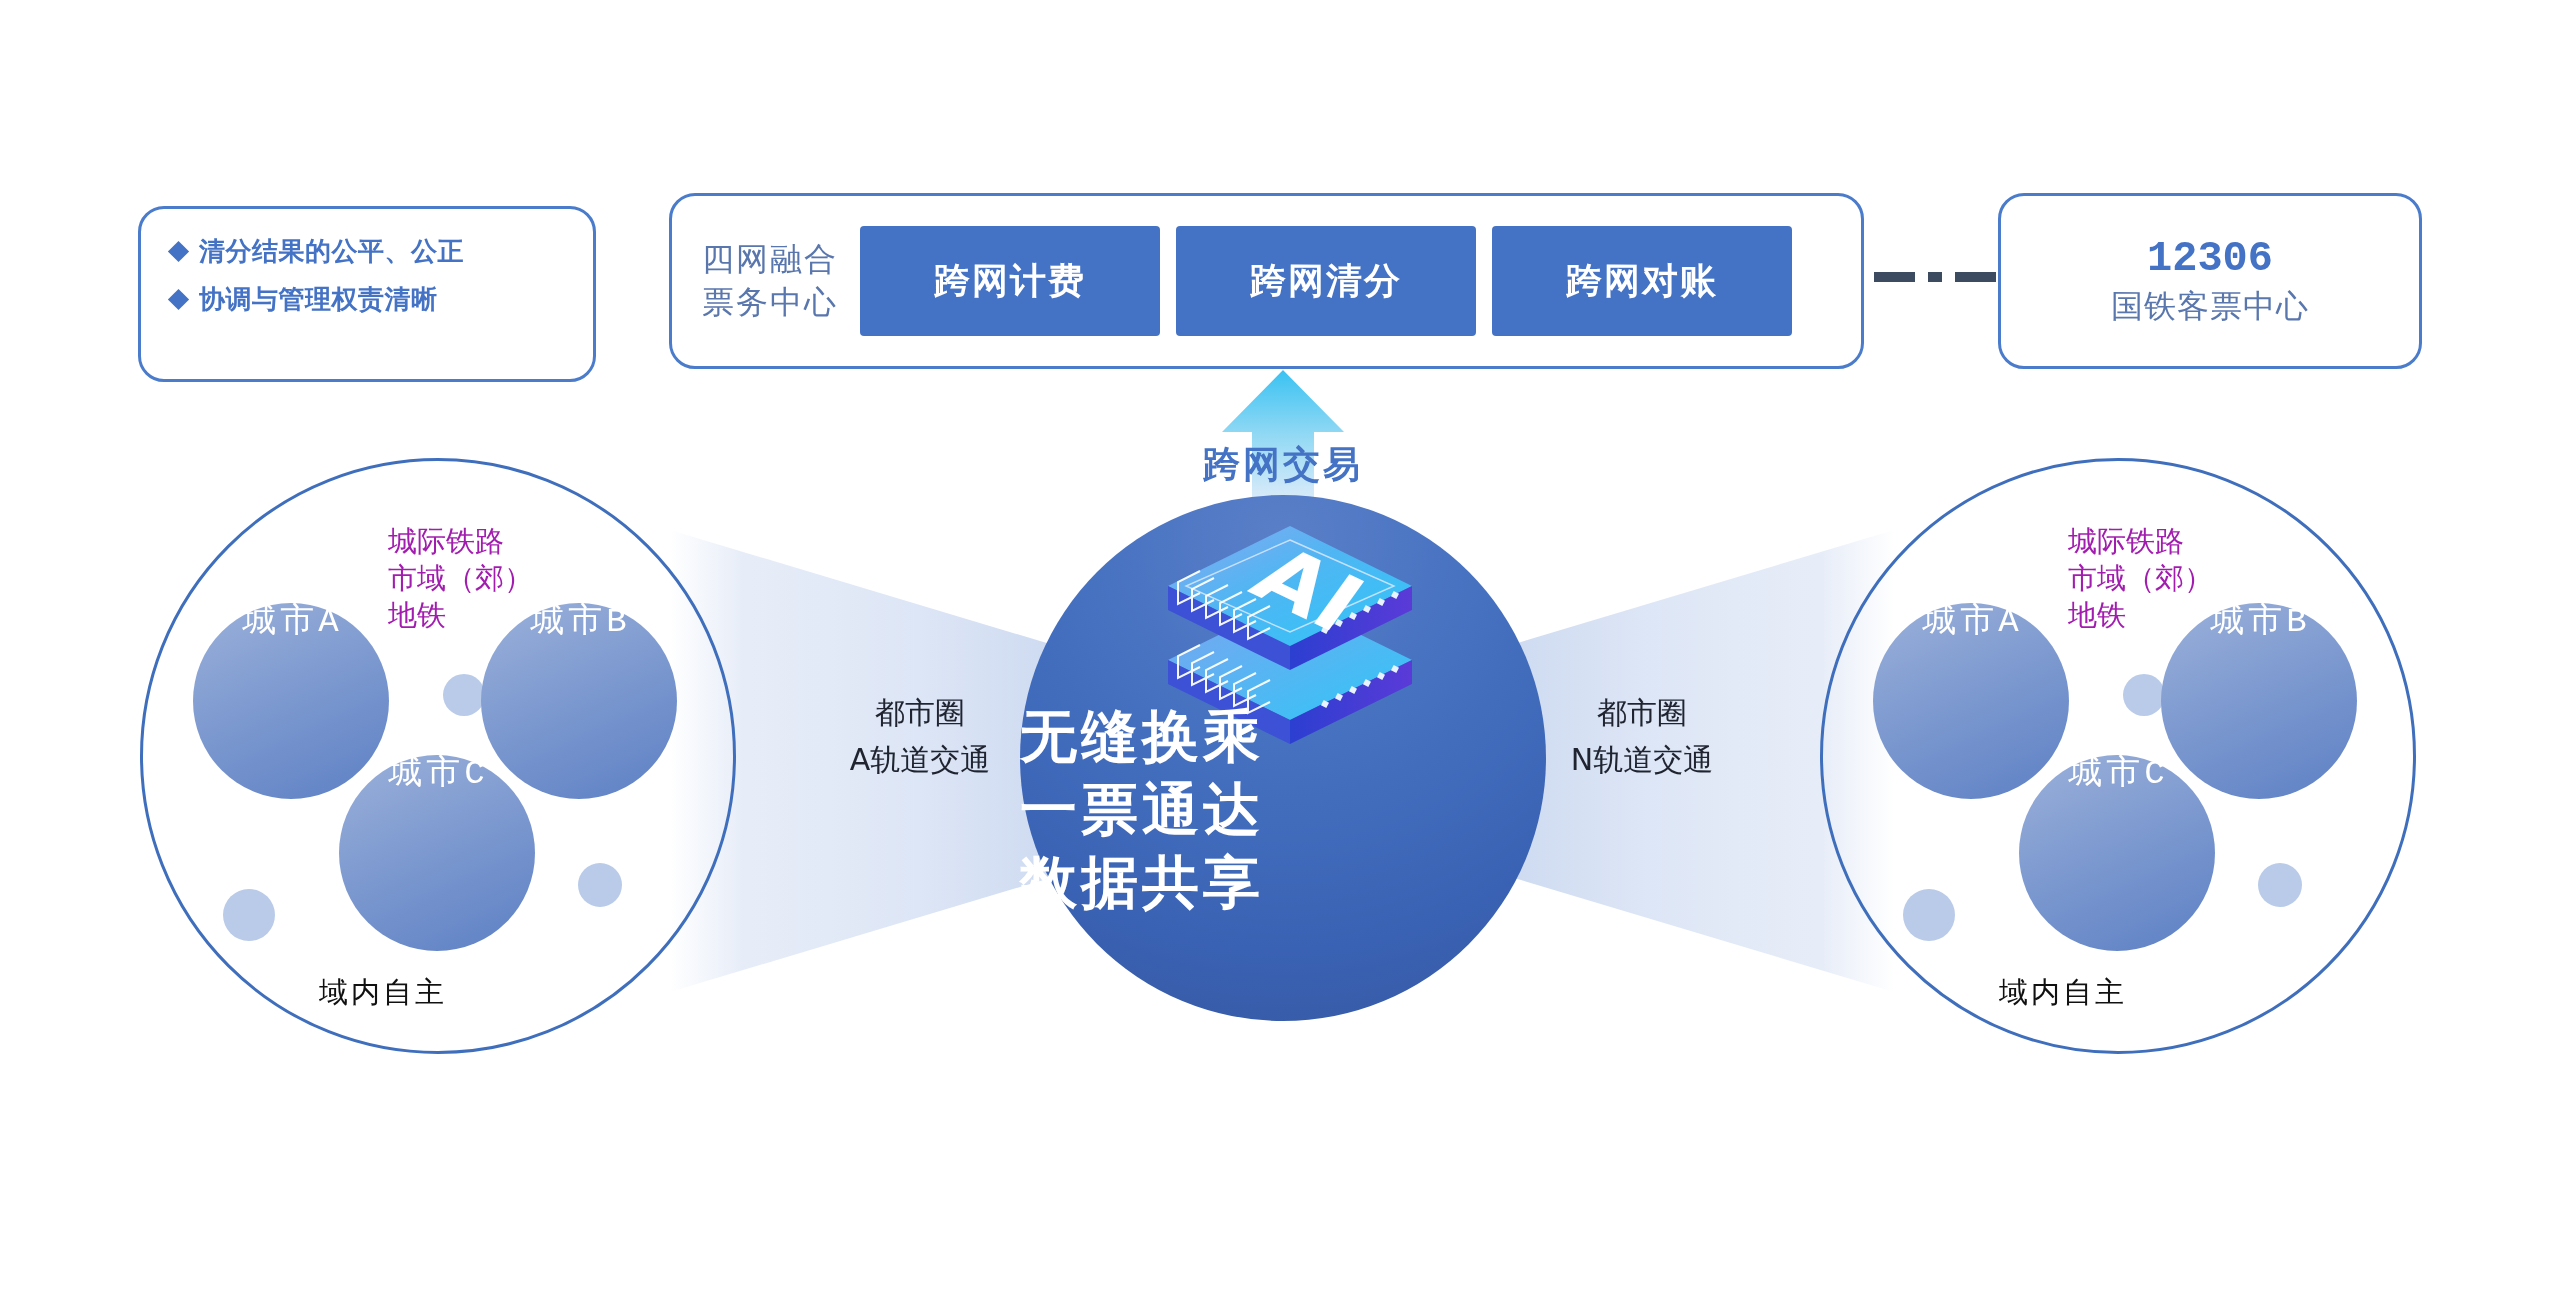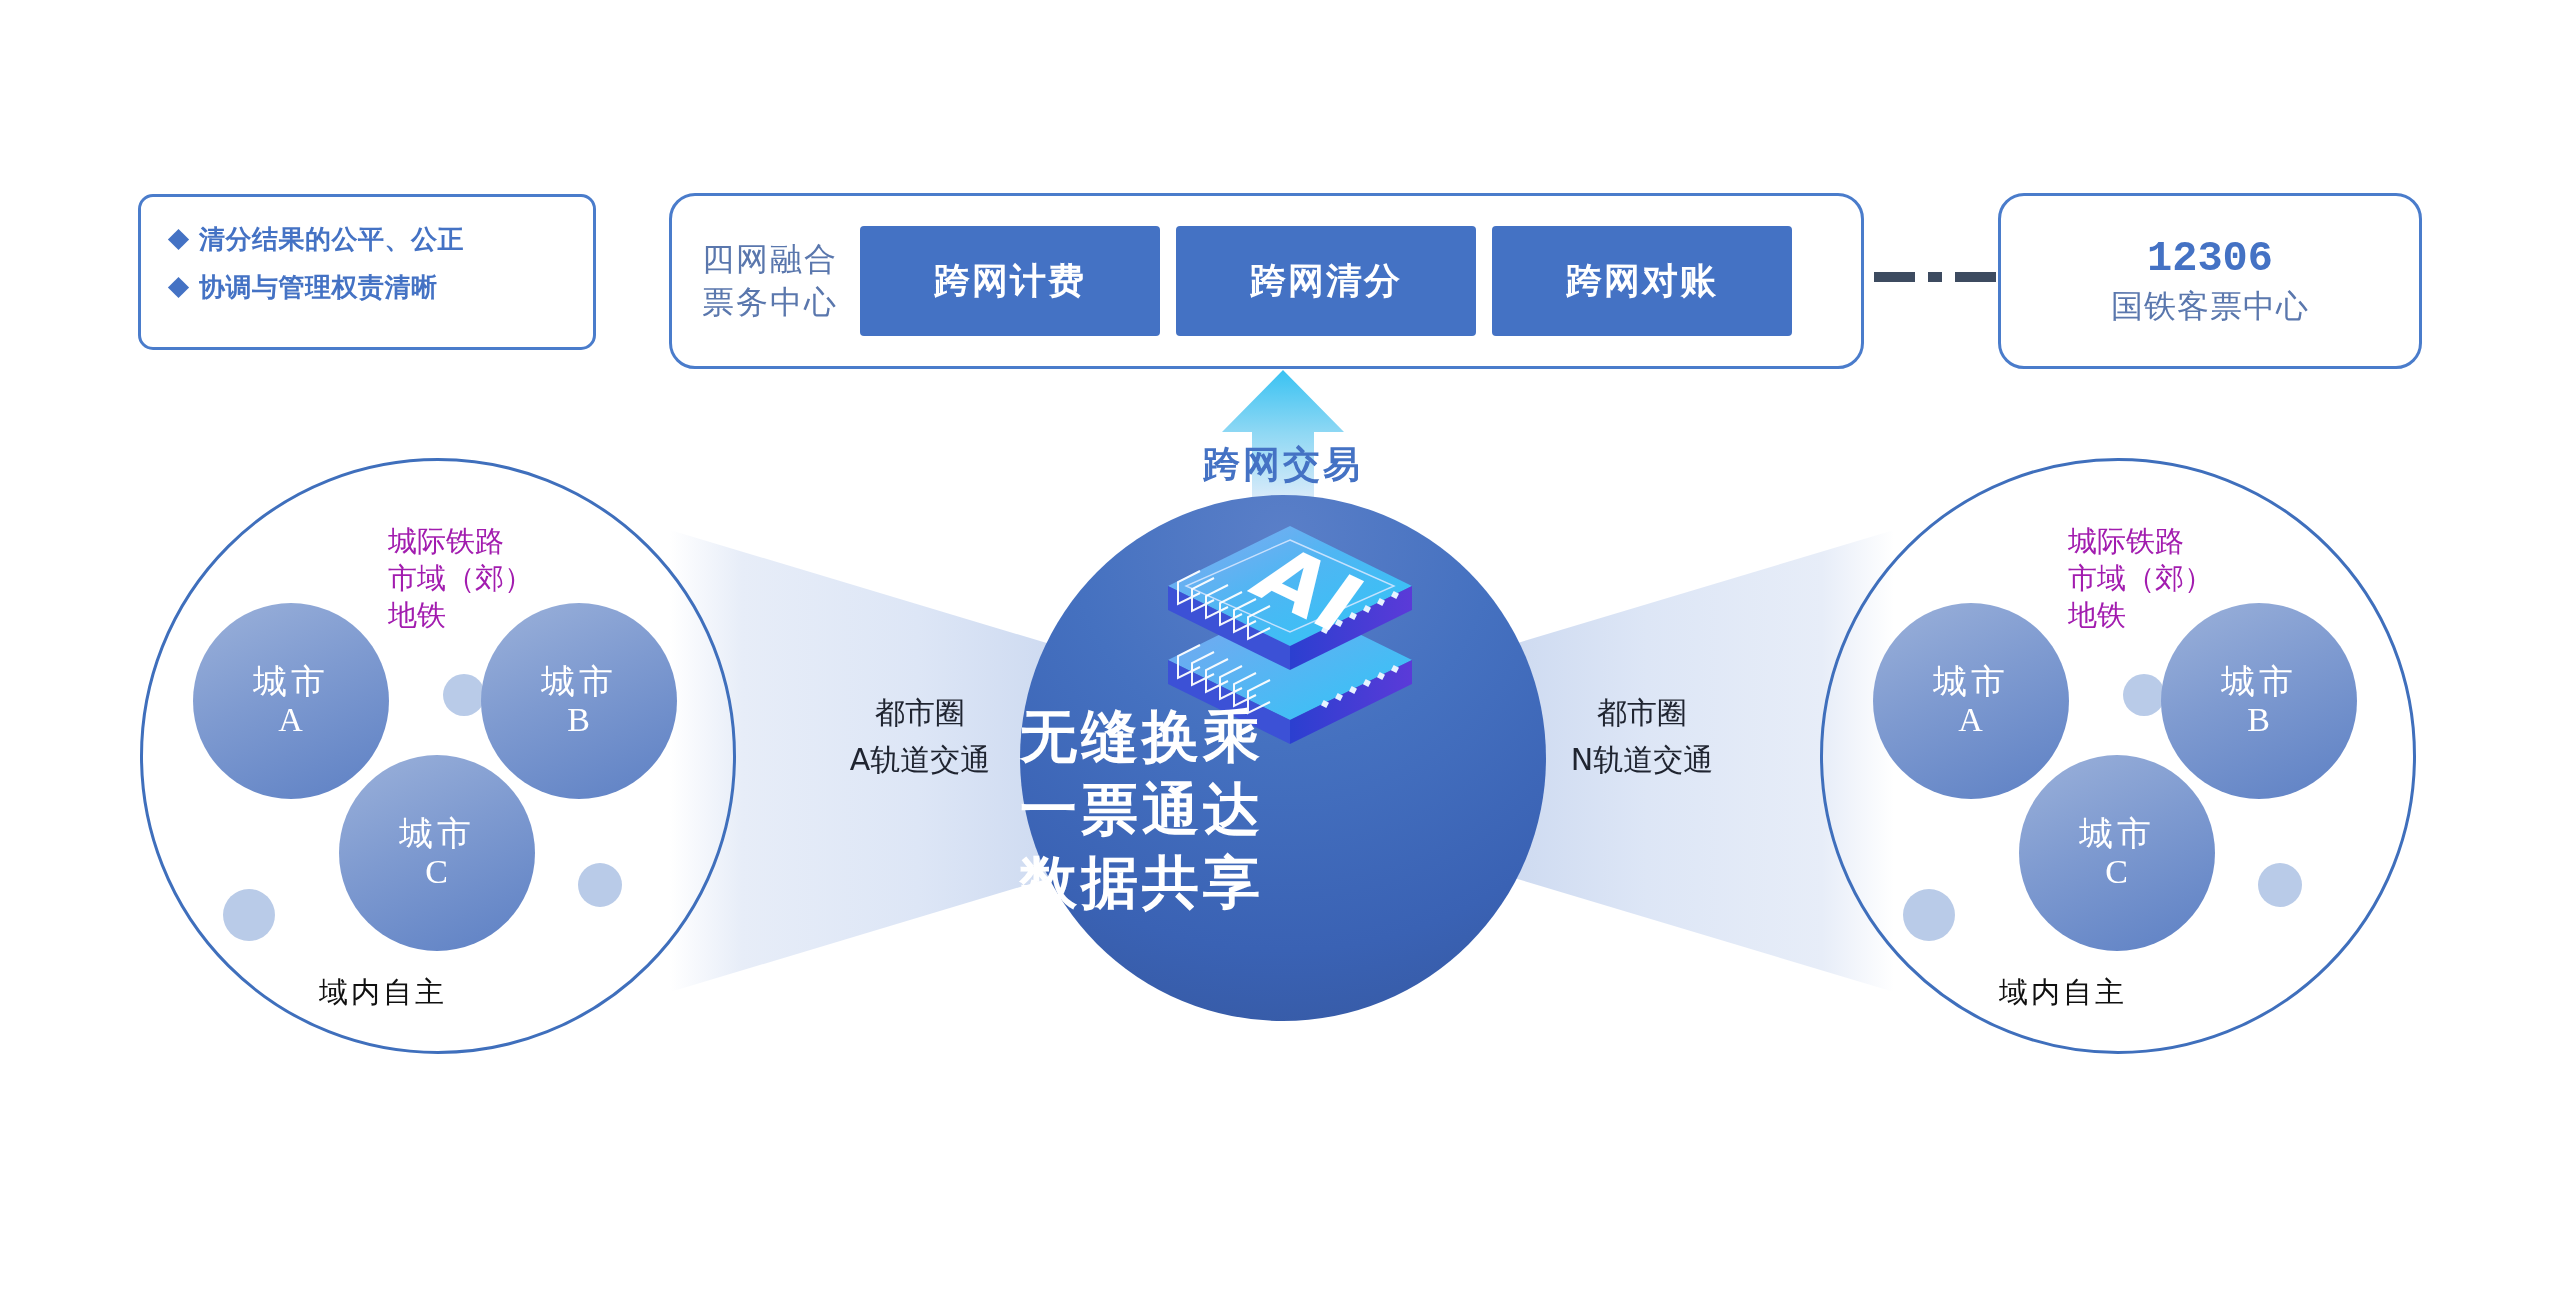--- a/index.html
+++ b/index.html
@@ -5,21 +5,21 @@
   html,body{margin:0;padding:0;background:#ffffff;}
   body{width:2560px;height:1301px;position:relative;overflow:hidden;
        font-family:"Liberation Sans","DejaVu Sans",sans-serif;}
   .stage{position:absolute;left:0;top:0;width:2560px;height:1301px;}
 
   
   .card{position:absolute;border:3px solid #4a7ccb;border-radius:26px;background:#ffffff;
         box-sizing:border-box;}
 
   
-  #principles-card{left:138px;top:194px;width:458px;height:156px;border-radius:15px;}
+  #principles-card{left:138px;top:206px;width:458px;height:176px;}
   #principles-list{position:absolute;left:30px;top:28px;right:10px;}
   .principle{display:flex;align-items:center;color:#4472c4;font-weight:bold;
              font-size:26px;line-height:1.15;margin-bottom:18px;letter-spacing:.5px;
              font-family:"DejaVu Sans",sans-serif;}
   .diamond{display:inline-block;width:15px;height:15px;background:#4472c4;
            transform:rotate(45deg);margin-right:13px;flex:none;}
 
   
   #ticket-card{left:669px;top:193px;width:1195px;height:176px;}
   #ticket-card-inner{position:absolute;left:0;top:0;right:0;bottom:0;display:flex;
@@ -55,24 +55,24 @@
   .region{position:absolute;width:596px;height:596px;border:3px solid #3f6fbc;
           border-radius:50%;box-sizing:border-box;}
   #region-left{left:140px;top:458px;}
   #region-right{left:1820px;top:458px;}
 
   .region-title{position:absolute;font-size:29px;color:#a21caf;line-height:1.28;
                 white-space:pre-line;text-align:left;font-family:"DejaVu Sans",sans-serif;}
   .region-foot{position:absolute;font-size:29px;color:#111111;white-space:nowrap;
                letter-spacing:3px;font-family:"DejaVu Sans",sans-serif;}
 
-  .city{position:absolute;border-radius:50%;display:flex;flex-direction:column;
-        align-items:center;justify-content:center;color:#ffffff;line-height:1.12;
+  .city{position:absolute;border-radius:50%;display:flex;flex-direction:row;
+        justify-content:center;color:#ffffff;line-height:1.12;
         background:linear-gradient(155deg,#9bb1da 0%,#7e9ad0 45%,#5d80c4 100%);
-        font-family:Liberation Serif, serif;}
+        font-family:Liberation Mono, monospace;}
   .city .c1{font-size:34px;letter-spacing:4px;}
   .city .c2{font-size:34px;letter-spacing:1px;}
 
   .bubble{position:absolute;border-radius:50%;background:#b9cbe8;}
 
   
   #hub{position:absolute;left:1020px;top:495px;width:526px;height:526px;border-radius:50%;
        background:radial-gradient(circle at 50% 8%, #5a7fc8 0%, #4571c0 38%, #3a62b4 75%, #35579f 100%);}
   #hub-text{position:absolute;left:1020px;top:700px;width:526px;text-align:left;
             color:#ffffff;font-size:57px;font-weight:bold;line-height:1.28;

